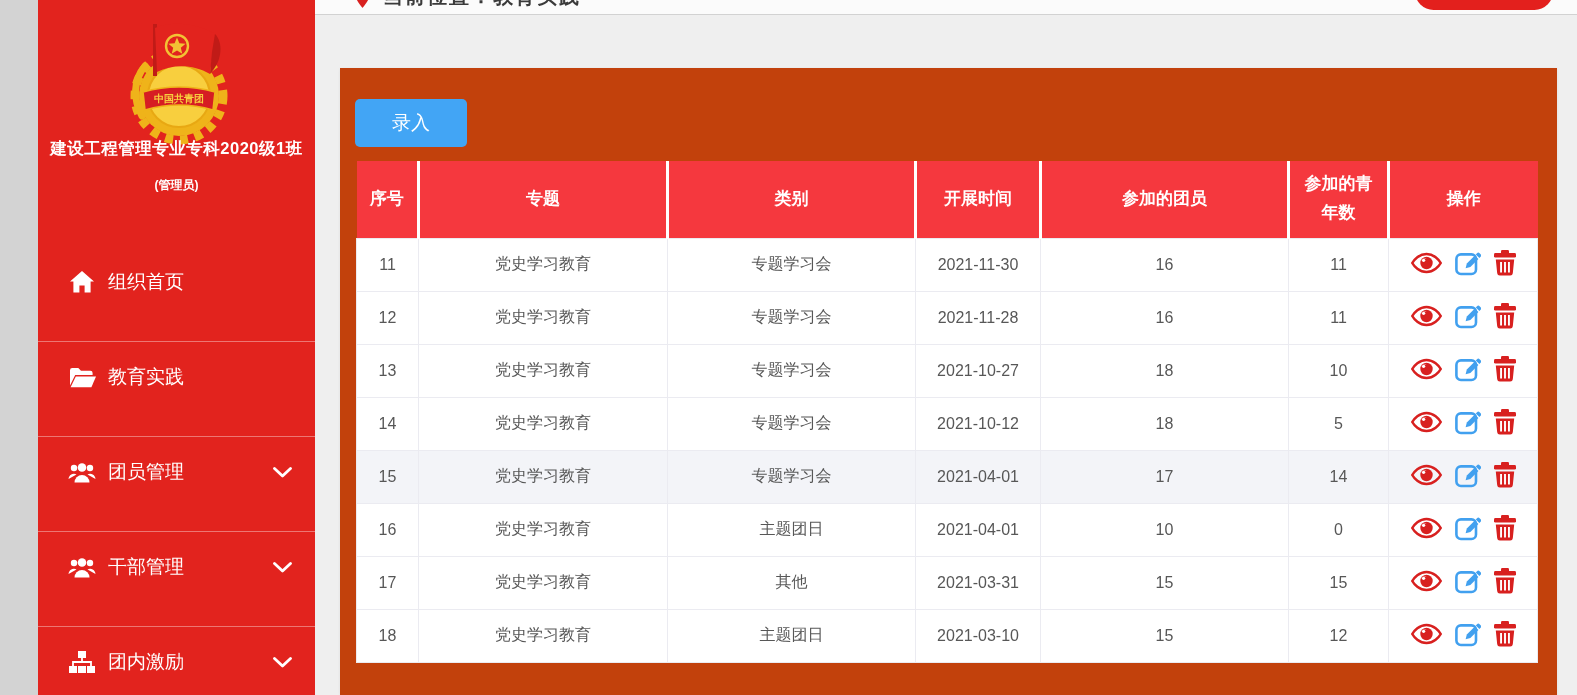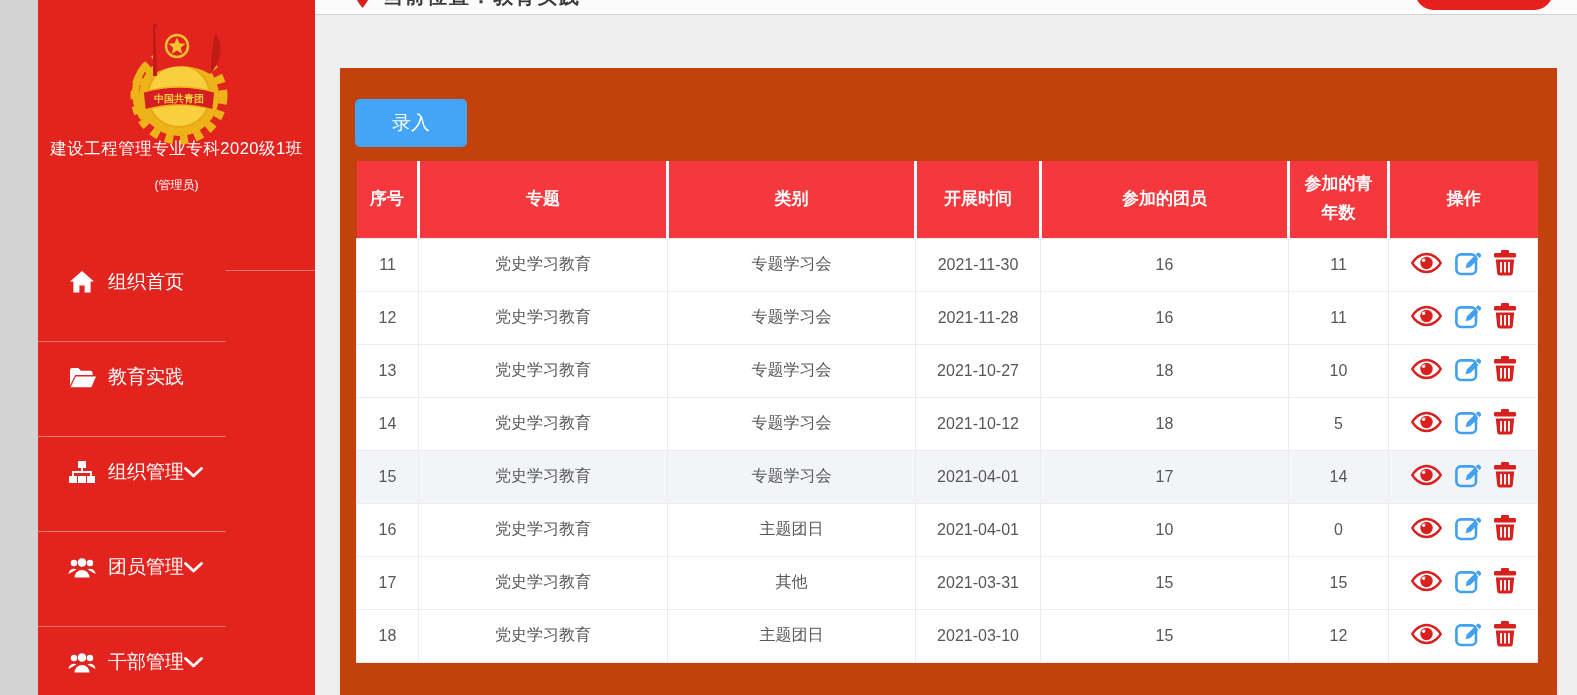--- a/index.html
+++ b/index.html
@@ -6,25 +6,25 @@
   html,body{ margin:0; padding:0; width:1577px; height:695px; overflow:hidden;
     font-family:"Liberation Sans","DejaVu Sans",sans-serif; background:#efefef; }
 
   
   .left-strip{ position:absolute; left:0; top:0; width:38px; height:695px; background:#d3d3d3; }
 
   
   .sidebar{ position:absolute; left:38px; top:0; width:277px; height:695px;
     background:#e2231e; color:#fff; overflow:hidden; }
   .logo-wrap{ display:flex; justify-content:center; padding-top:20px; height:130px; }
-  .org-title{ text-align:center; font-weight:normal; color:#fff; }
+  .org-title{ text-align:center; font-weight:bold; color:#fff; }
   .org-line1{ font-size:16.5px; margin-top:8px; letter-spacing:.5px; }
   .org-line2{ font-size:18px; margin-top:16px; }
   .org-line3{ font-size:12px; margin-top:17px; }
-  .menu{ position:absolute; top:246px; left:0; right:0; bottom:0; display:flex; flex-direction:row; }
+  .menu{ position:absolute; top:246px; left:0; right:0; bottom:0; display:flex; flex-direction:column; }
   .menu-item{ height:71px; min-height:71px; display:flex; align-items:center;
     padding:0 22px 0 30px; cursor:pointer; }
   .menu-item + .menu-item, .menu-partial{ border-top:1px solid rgba(255,255,255,.38);margin-top:24px; }
   .menu-icon{ width:28px; height:26px; margin-right:12px; display:flex; align-items:center; justify-content:center; }
   .menu-label{ font-size:19px; flex:1; color:#fff; }
   .chevron{ width:20px; display:flex; align-items:center; }
   .menu-partial{ flex:1; }
 
   
   .main{ position:absolute; left:315px; top:0; right:0; height:695px; background:#efefef; }
@@ -96,37 +96,20 @@
           <span class="menu-label">组织首页</span>
         </div>
         <div class="menu-item">
           <span class="menu-icon">
             <svg width="27" height="21" viewBox="0 0 27 21">
               <path d="M1 3.2 A2.2 2.2 0 0 1 3.2 1 H9.3 L12 3.8 H21.4 A2.2 2.2 0 0 1 23.6 6 V8 H6.2 L1 18.5 Z" fill="#fff"></path>
               <path d="M6.8 9.5 H27 L22.4 20.2 H1.6 Z" fill="#fff"></path>
             </svg>
           </span>
           <span class="menu-label">教育实践</span>
-        </div>
-        <div class="menu-item">
-          <span class="menu-icon">
-            <svg width="26" height="22" viewBox="0 0 26 22">
-              <rect x="9" y="0" width="8" height="7" fill="#fff"></rect>
-              <path d="M13 7 V11 M4 15 V11 H22 V15" stroke="#fff" stroke-width="1.8" fill="none"></path>
-              <rect x="0" y="15" width="8" height="7" fill="#fff"></rect>
-              <rect x="9" y="15" width="8" height="7" fill="#fff"></rect>
-              <rect x="18" y="15" width="8" height="7" fill="#fff"></rect>
-            </svg>
-          </span>
-          <span class="menu-label">组织管理</span>
-          <span class="chevron">
-            <svg width="19" height="11" viewBox="0 0 19 11">
-              <polyline points="1.5,1.5 9.5,9 17.5,1.5" fill="none" stroke="#fff" stroke-width="2.8" stroke-linecap="round" stroke-linejoin="round"></polyline>
-            </svg>
-          </span>
         </div>
         <div class="menu-item">
           <span class="menu-icon">
             <svg width="28" height="22" viewBox="0 0 28 22">
               <circle cx="6" cy="7" r="3.2" fill="#fff"></circle>
               <circle cx="22" cy="7" r="3.2" fill="#fff"></circle>
               <path d="M0.5 18 a5.5 5.5 0 0 1 8 -4.6 M27.5 18 a5.5 5.5 0 0 0 -8 -4.6" fill="#fff"></path>
               <circle cx="14" cy="6.5" r="4.3" fill="#fff"></circle>
               <path d="M6.5 21.5 a7.5 7.5 0 0 1 15 0 Z" fill="#fff"></path>
             </svg>

